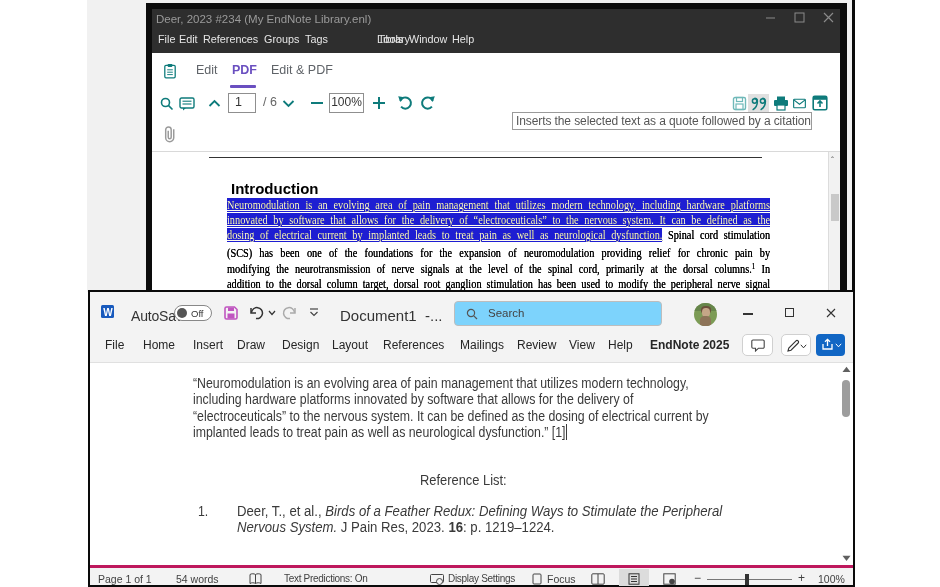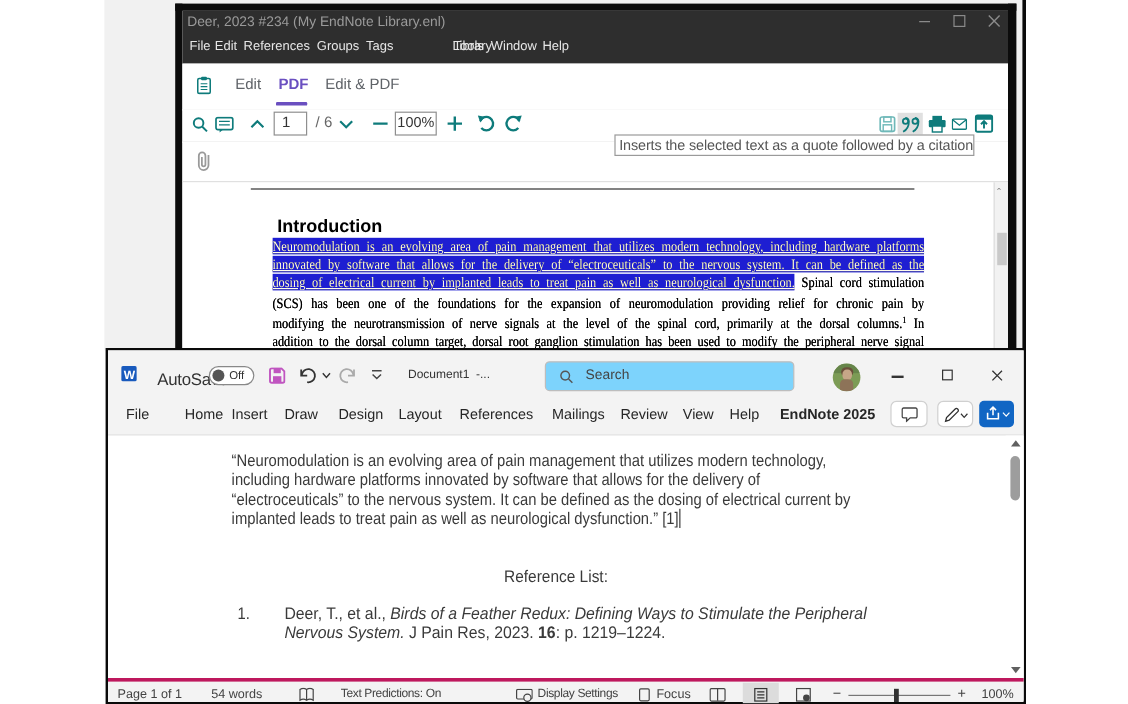--- a/index.html
+++ b/index.html
@@ -239,21 +239,21 @@
 
     <svg class="abs" style="left:192px;top:13px;" width="16" height="16" viewBox="0 0 16 16">
       <path d="M13 3 L13 8 L8 8" fill="none" stroke="#aaa" stroke-width="1.5"></path>
       <path d="M12.5 7.5 A5.5 5.5 0 1 0 8 13.5" fill="none" stroke="#aaa" stroke-width="1.5"></path>
     </svg>
 
     <svg class="abs" style="left:219px;top:16px;" width="10" height="9" viewBox="0 0 10 9">
       <line x1="1" y1="1" x2="9" y2="1" stroke="#444" stroke-width="1.2"></line>
       <path d="M1.5 4 L5 7.5 L8.5 4" fill="none" stroke="#444" stroke-width="1.2"></path>
     </svg>
-    <span class="abs" style="left:250px;top:15px;font-size:10px;color:#333;">Document1&nbsp; -...</span>
+    <span class="abs" style="left:250px;top:15px;font-size:15px;color:#333;">Document1&nbsp; -...</span>
 
     <div class="abs" style="left:364px;top:9px;width:208px;height:25px;border:1px solid #bdbdbd;border-radius:4px;box-sizing:border-box;background:#7dd3fc;">
       <svg style="position:absolute;left:11px;top:6px;" width="12" height="12" viewBox="0 0 12 12">
         <circle cx="5" cy="5" r="3.6" fill="none" stroke="#555" stroke-width="1.2"></circle>
         <line x1="7.8" y1="7.8" x2="11" y2="11" stroke="#555" stroke-width="1.2"></line>
       </svg>
       <span style="position:absolute;left:33px;top:5px;font-size:11.5px;color:#444;">Search</span>
     </div>
 
     <div class="abs" style="left:604px;top:11px;width:23px;height:23px;border-radius:50%;background:#7c9b55;overflow:hidden;">
@@ -264,21 +264,21 @@
     </div>
     <div class="abs" style="left:653px;top:21px;width:10px;height:1.5px;background:#333;"></div>
     <div class="abs" style="left:695px;top:16px;width:9px;height:9px;border:1.2px solid #333;box-sizing:border-box;"></div>
     <svg class="abs" style="left:736px;top:16px;" width="10" height="10" viewBox="0 0 10 10">
       <path d="M1 1 L9 9 M9 1 L1 9" stroke="#333" stroke-width="1.1"></path>
     </svg>
   </div>
 
   <div class="abs" id="w-ribbon">
     <span class="wtab" style="left:15px;">File</span>
-    <span class="wtab" style="left:64px;">Home</span>
+    <span class="wtab" style="left:53px;">Home</span>
     <span class="wtab" style="left:103px;">Insert</span>
     <span class="wtab" style="left:147px;">Draw</span>
     <span class="wtab" style="left:192px;">Design</span>
     <span class="wtab" style="left:242px;">Layout</span>
     <span class="wtab" style="left:293px;">References</span>
     <span class="wtab" style="left:370px;text-align:right;">Mailings</span>
     <span class="wtab" style="left:427px;">Review</span>
     <span class="wtab" style="left:479px;">View</span>
     <span class="wtab" style="left:518px;">Help</span>
     <span class="wtab" style="left:560px;font-weight:bold;">EndNote 2025</span>

